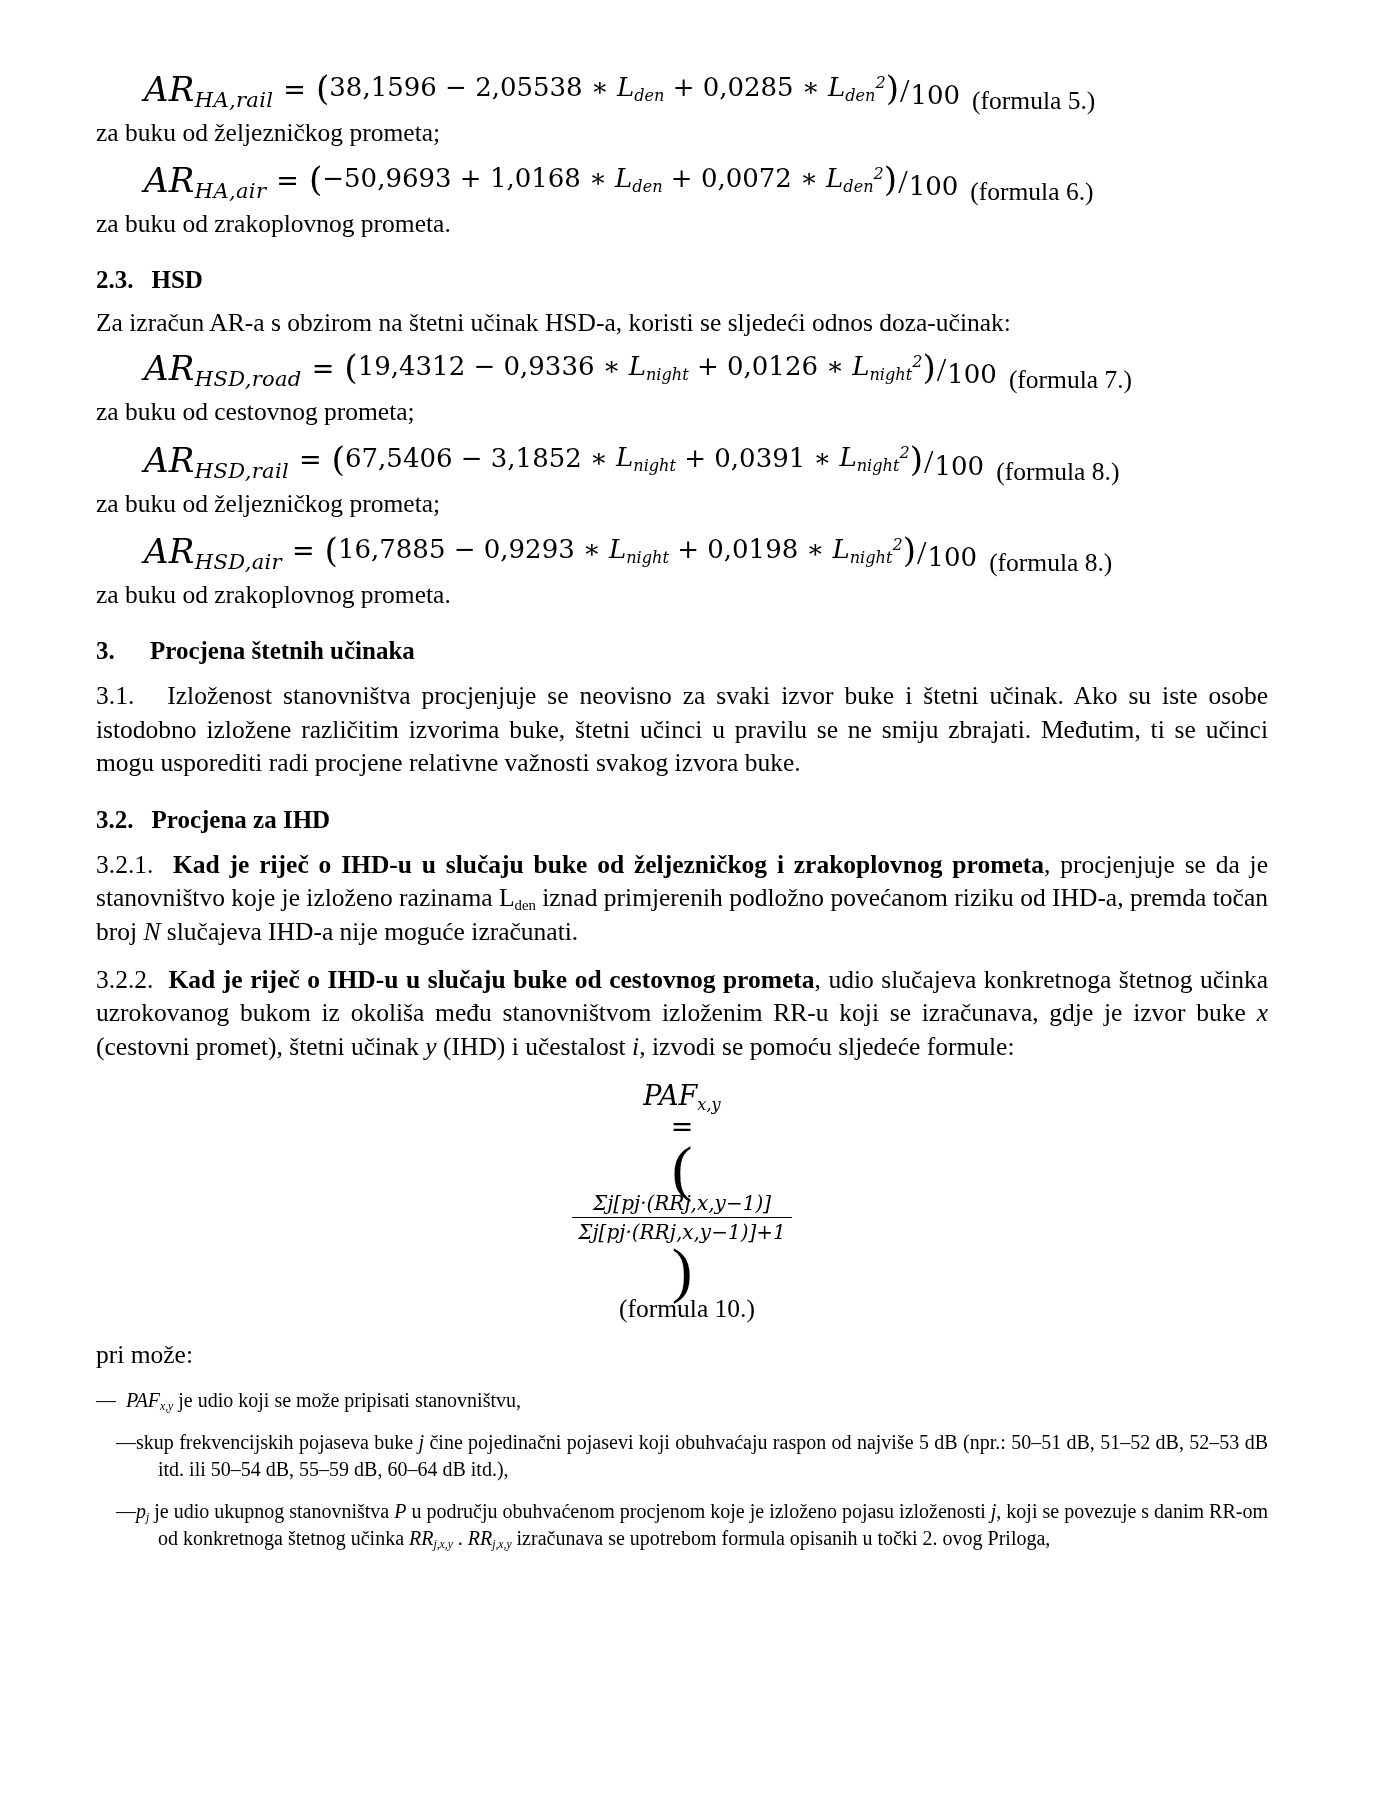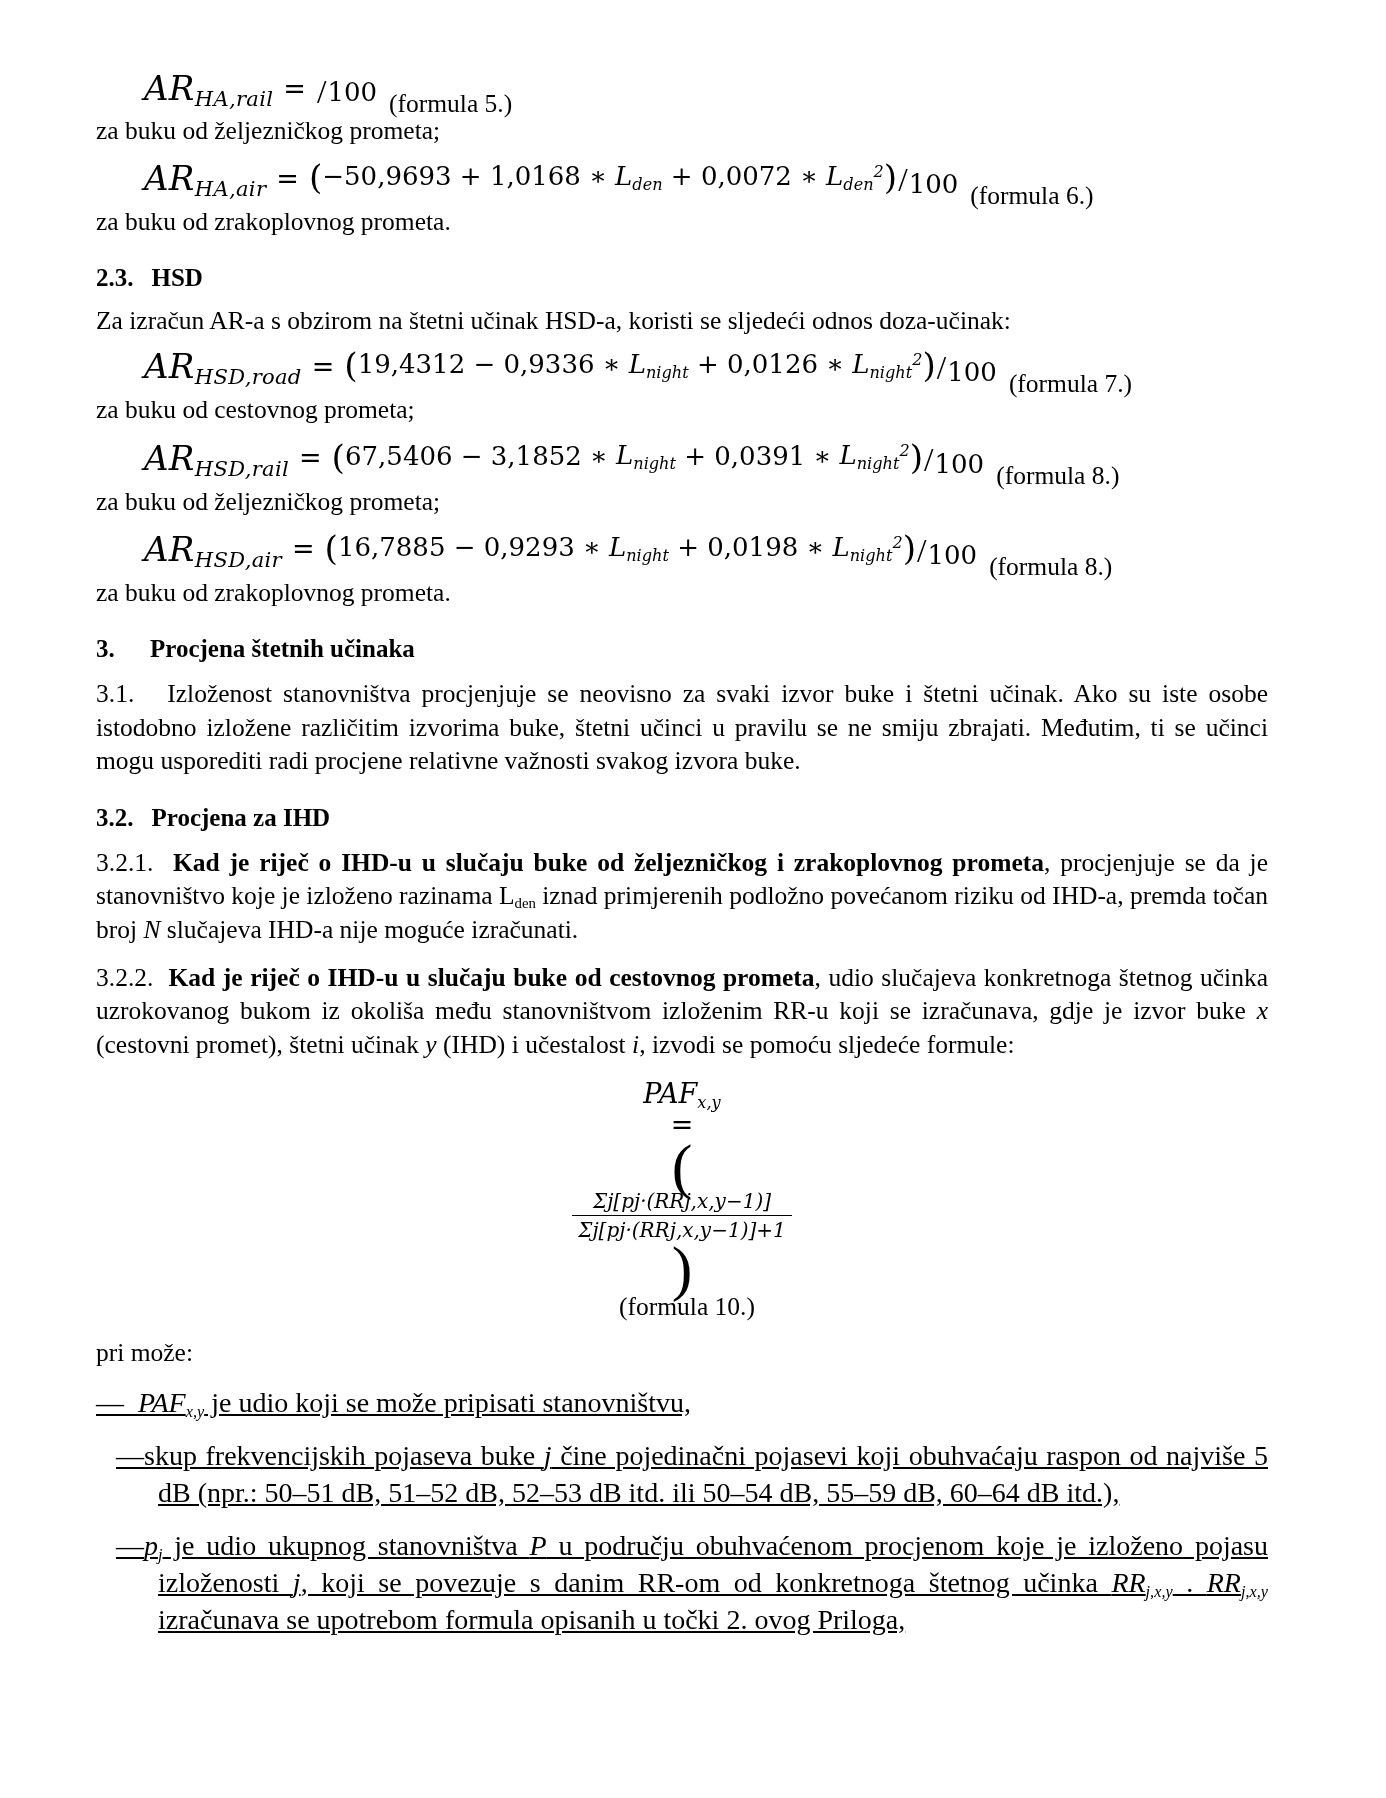--- a/index.html
+++ b/index.html
@@ -100,21 +100,21 @@
     position: relative;
     top: 0;
   }
   .fnum {
     font-family: "Liberation Serif", serif;
     font-style: normal;
     font-size: 25.5px;
     margin-left: 12px;
     align-self: flex-end;
     position: relative;
-    top: 12px;
+    top: 6px;
     text-align: right;
   }
   .paf-row {
     display: flex;
     justify-content: center;
     align-items: center;
     margin: 16px 0 14px 0;
     flex-direction: column;
   }
   .paf-lhs {
@@ -136,46 +136,48 @@
     flex-direction: column;
     align-items: center;
     margin: 0 4px;
     font-family: "DejaVu Serif", serif;
     font-size: 20px;
   }
   .frac2 .top { padding: 0 6px 2px 6px; font-style: italic; }
   .frac2 .bar { width: 100%; border-top: 1.6px solid #000; }
   .frac2 .bot { padding: 2px 6px 0 6px; font-style: italic; }
   .bullet-item {
-    font-size: 28px;
+    font-size: 20px;
     line-height: 1.32;
     text-align: justify;
     margin: 16px 0 0 0;
     padding-left: 62px;
     text-indent: -62px;
-    text-decoration: underline;
   }
   .bullet-item .dash { letter-spacing: 0px; }
   .bi-indent {
     padding-left: 62px;
     text-indent: -42px;
   }
   sub { vertical-align: -0.28em; line-height: 0; }
   sup { vertical-align: 0.52em; line-height: 0; }
   .small-sub { font-size: 0.58em; }
 </style>
 </head>
 <body>
 
 <div class="page">
 
   <div class="formula-row left-shift">
     <span class="lhs">AR<sub>HA,rail</sub></span>
     <span class="eq">=</span>
     <span class="fracwrap">
+      <span class="numer">
+        <span class="paren">(</span><span>38,1596 − 2,05538 ∗ </span><span class="var">L<sub class="small-sub">den</sub></span><span> + 0,0285 ∗ </span><span class="var">L<sub class="small-sub">den</sub><sup>2</sup></span><span class="paren">)</span>
+      </span>
       <span class="slash">/</span>
       <span class="denom">100</span>
       <span class="fnum">(formula 5.)</span>
     </span>
   </div>
 
   <p class="para caption">za buku od željezničkog prometa;</p>
 
   <div class="formula-row left-shift">
     <span class="lhs">AR<sub>HA,air</sub></span>

